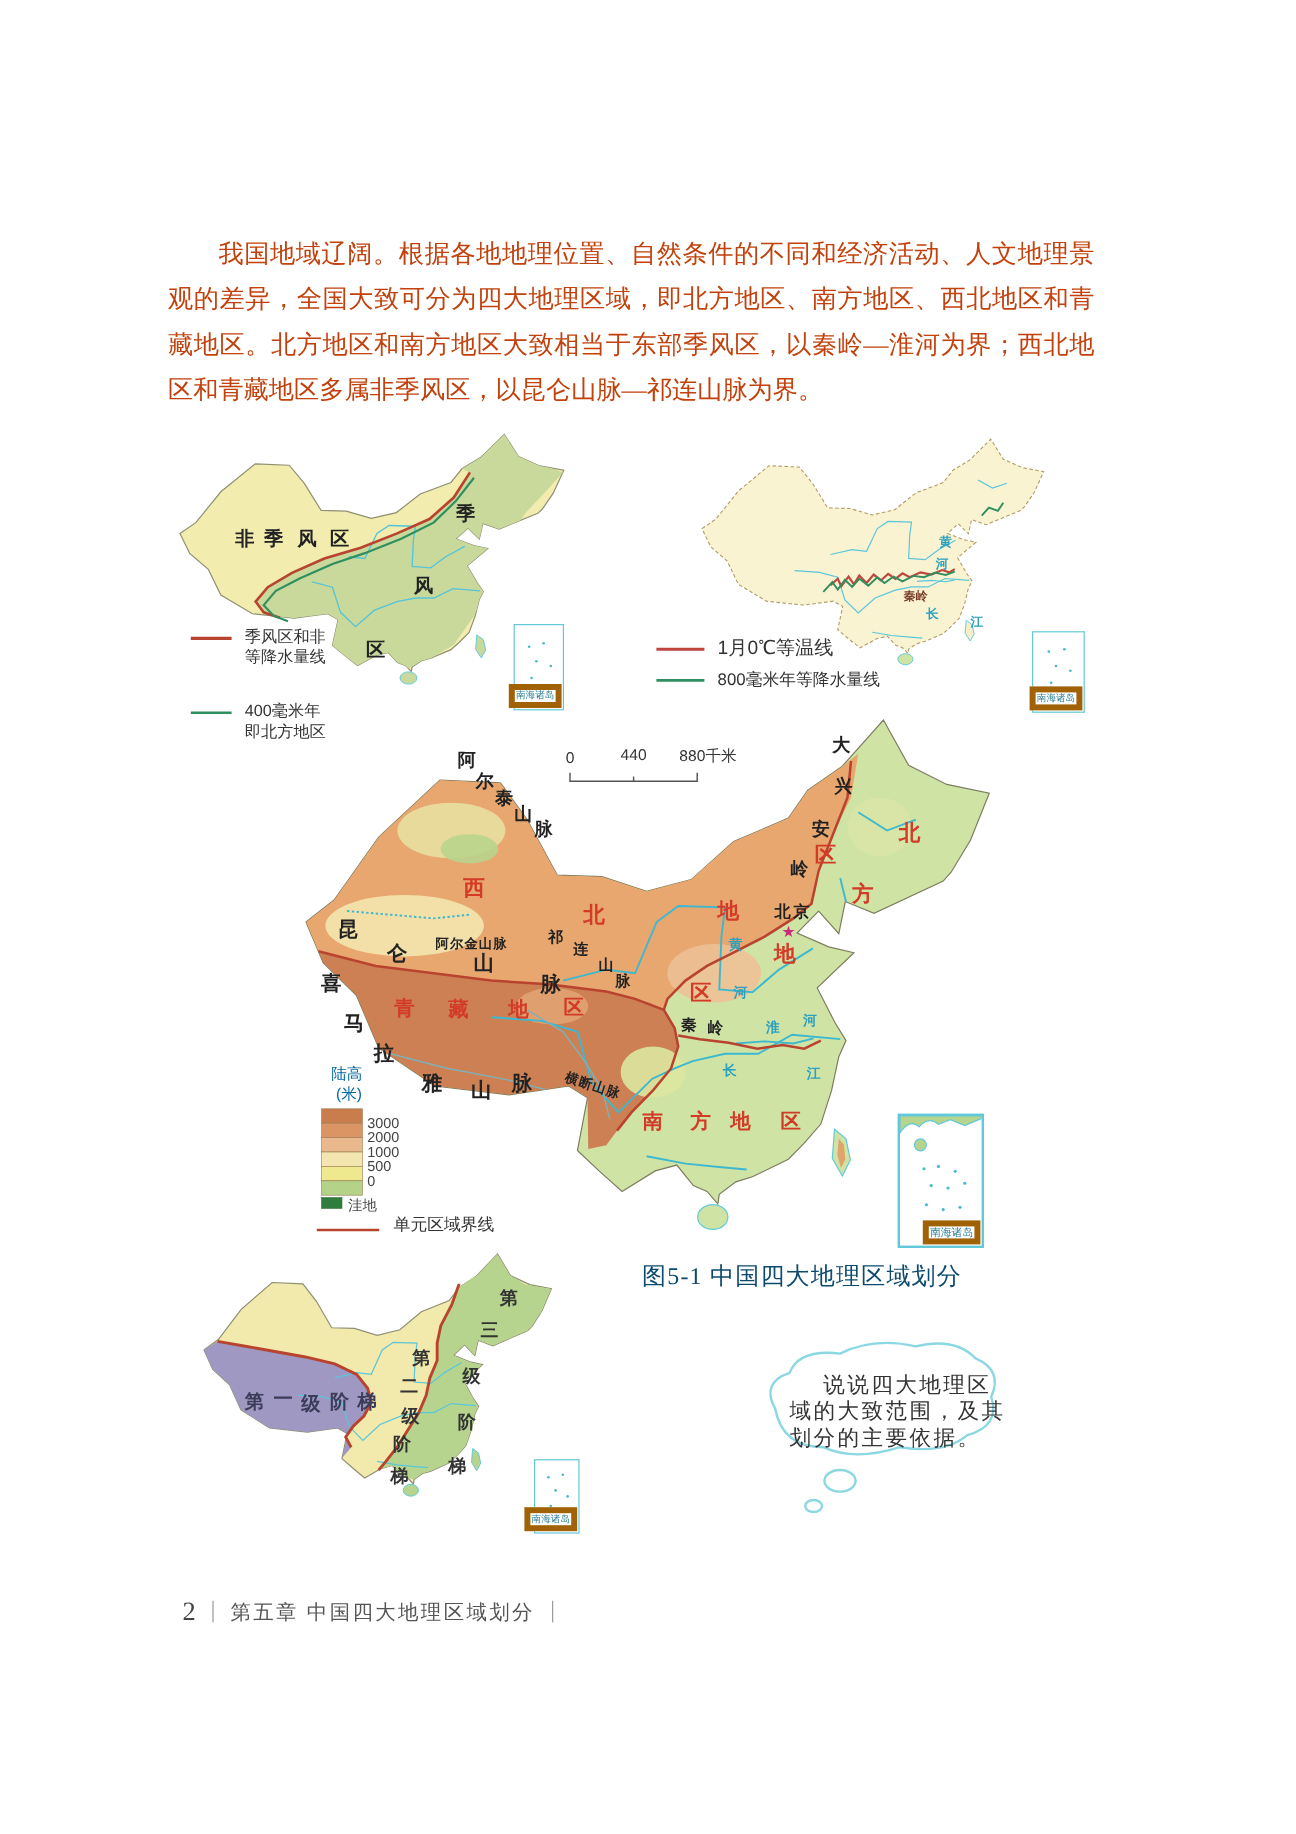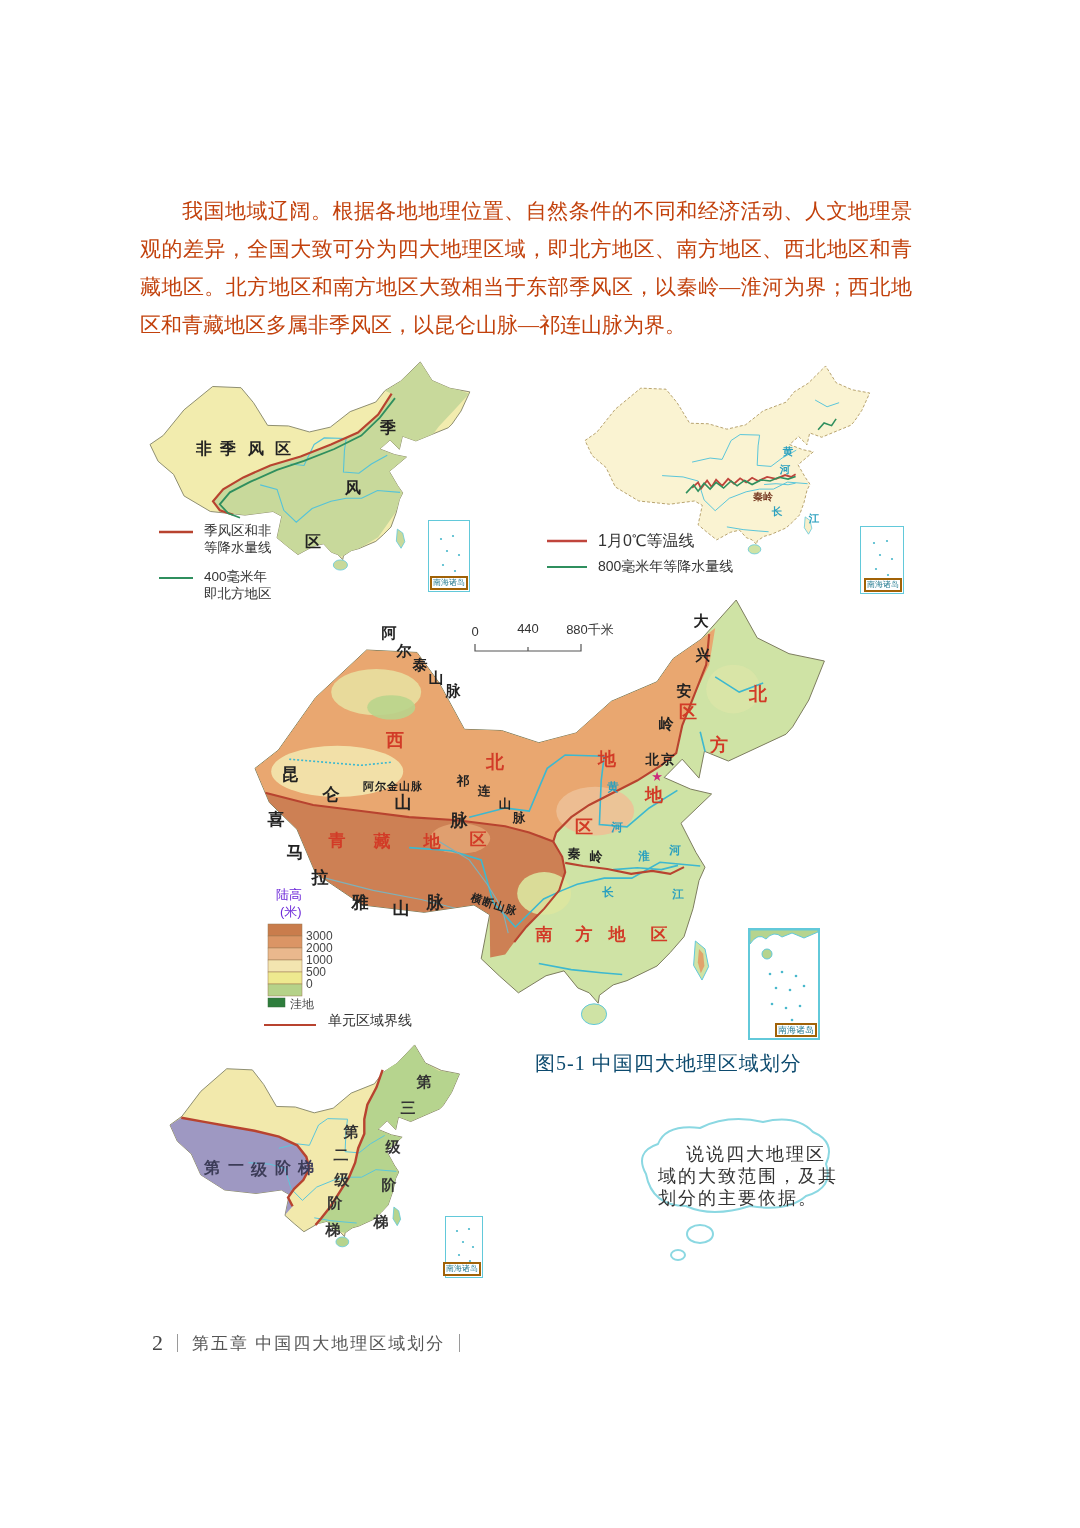--- a/index.html
+++ b/index.html
@@ -5,35 +5,35 @@
   html,body{margin:0;padding:0}
   body{width:1080px;height:1528px;position:relative;background:#ffffff;
        font-family:"Liberation Serif",serif;color:#2b2b2b;overflow:hidden}
   .abs{position:absolute}
   #para{left:140px;top:192px;width:772px;font-size:21px;line-height:38px;
         text-align:justify;text-indent:2em;color:#c2410c}
   #caption{left:535px;top:1050px;font-size:20px;color:#0c4a6e;letter-spacing:1px}
   #footer{left:152px;top:1330px;display:flex;align-items:center;gap:14px}
   #footer .pg{font-size:22px;color:#444}
   #footer .bar{width:1px;height:18px;background:#9a9a9a}
-  #footer .ch{font-size:17px;color:#555;letter-spacing:2px;font-family:Liberation Serif, serif}
+  #footer .ch{font-size:17px;color:#555;letter-spacing:2px;font-family:Liberation Sans, sans-serif}
   svg text{font-family:"Liberation Sans",sans-serif}
   .tMt{fill:#222;font-weight:bold}
   .tRg{fill:#d23b27;font-weight:bold}
   .tRv{fill:#2ba0bf;font-weight:bold}
   .tPl{fill:#333}
-  .legend{display:flex;flex-direction:column;gap:12px}
+  .legend{display:flex;flex-direction:column;gap:28px}
   .lrow{display:flex;align-items:flex-start;gap:10px}
   .lrow .txt{font-size:13.5px;line-height:17px;color:#333;font-family:"Liberation Sans",sans-serif}
   .lrow svg{margin-top:6px;flex:none}
   .inset{position:absolute;border:1.5px solid #62c9da;background:#fff;box-sizing:border-box}
   .inset .lbl{position:absolute;right:1px;bottom:1px;font-size:8px;line-height:10px;color:#2b7f94;
-              border:2px solid #a16207;padding:0 1px;background:#fff;white-space:nowrap;
+              border:5px solid #a16207;padding:0 1px;background:#fff;white-space:nowrap;
               font-family:"Liberation Sans",sans-serif}
-  .elevTitle{font-size:13px;color:#6d28d9;line-height:17px;font-family:"Liberation Sans",sans-serif}
+  .elevTitle{font-size:13px;color:#0369a1;line-height:17px;font-family:"Liberation Sans",sans-serif}
 </style>
 </head>
 <body>
 
 <div class="abs" id="para">我国地域辽阔。根据各地地理位置、自然条件的不同和经济活动、人文地理景观的差异，全国大致可分为四大地理区域，即北方地区、南方地区、西北地区和青藏地区。北方地区和南方地区大致相当于东部季风区，以秦岭—淮河为界；西北地区和青藏地区多属非季风区，以昆仑山脉—祁连山脉为界。</div>
 
 <svg class="abs" style="left:140px;top:355px" width="345" height="245" viewBox="0 0 345 245">
   <defs>
     <clipPath id="clipA">
         <path d="M2.3,30 L6.2,27 L12.4,18.4 L20.9,10.6 L29.3,11 L33,16 L37.2,23.6 L43.4,23.8 L49.6,25.8 L55.8,24.2 L61.7,19 L69.3,15.8 L72,12 L76.7,8.8 L82.5,2.4 L86,8.6 L91.3,11.2 L97.2,12.4 L94.6,18.8 L91.9,23.2 L90.8,24.4 L81.2,28.8 L77.2,27.2 L76.3,31.6 L73.5,28.5 L71,31 L70.5,31.5 L74.9,33.4 L78.4,34.2 L73.3,39 L75.8,43.8 L77.3,46.2 L76.3,48.4 L75.3,53 L73.8,57.6 L71.5,60.2 L69.3,62.4 L64.3,64.8 L62,65.5 L59.7,67.2 L59.5,68.5 L58,66.8 L56.1,66 L53.8,63.2 L50.8,64 L46.2,66.8 L43,64 L40,61.2 L41.4,54 L38.8,52.4 L30.5,53.6 L20.2,52.4 L12.4,47.2 L9.3,40 L4.7,35.6 Z"></path>

